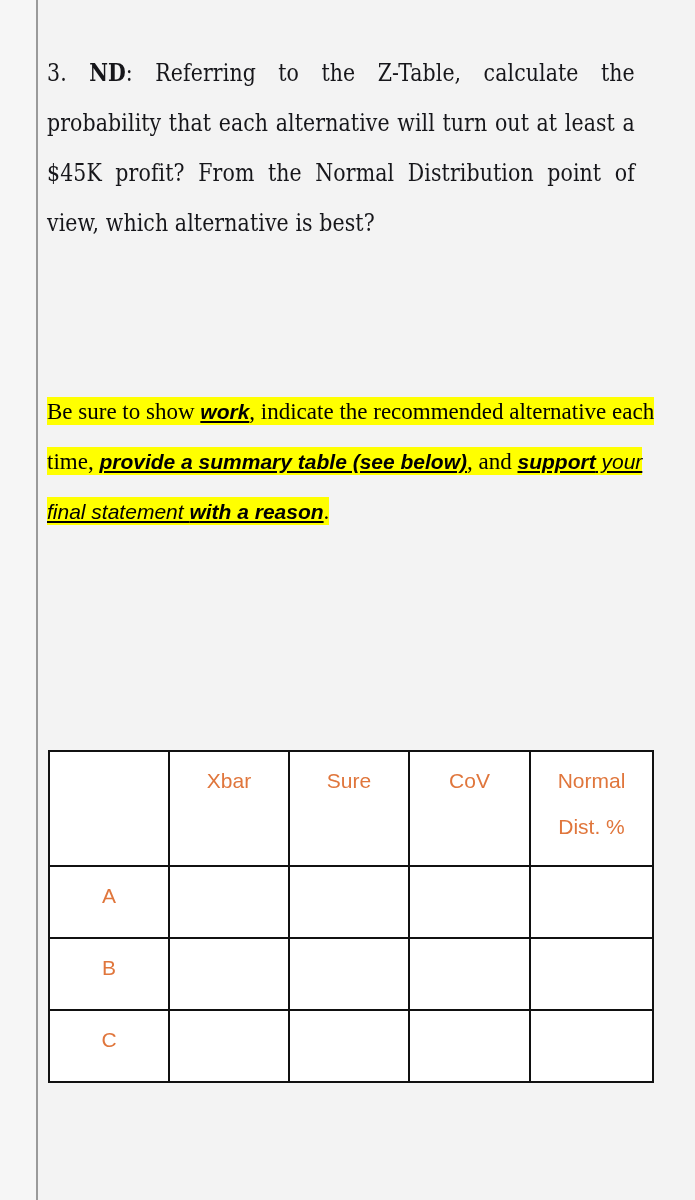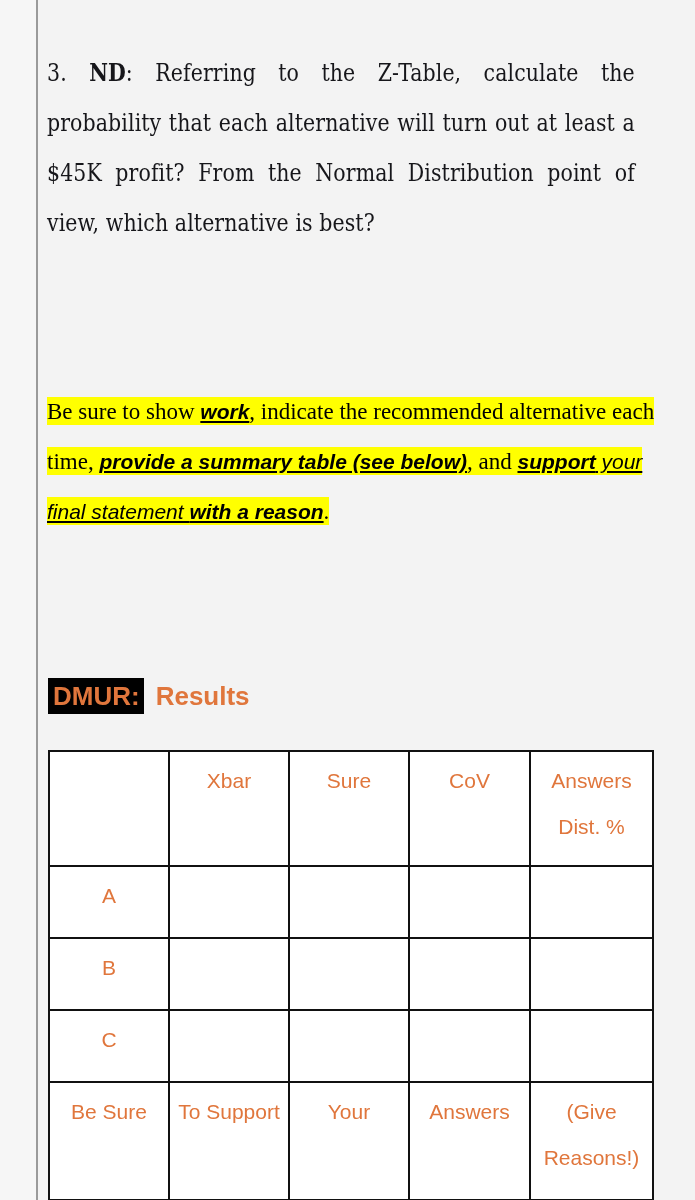--- a/index.html
+++ b/index.html
@@ -161,39 +161,36 @@
 <div id="top-rule"></div>
 <div id="gutter-left"></div>
 <div id="gutter-right"></div>
 
 <div id="doc-page">
 
   <p id="question-paragraph"><span class="q-num">3.</span> <span class="q-tag">ND</span><span class="q-body">: Referring to the Z-Table, calculate the probability that each alternative will turn out at least a $45K profit?   From the Normal Distribution point of view, which alternative is best?</span></p>
 
   <p id="instructions"><span class="hl"><span>Be sure to show </span><span class="sans-bi-u">work</span><span>, indicate the recommended alternative each time, </span><span class="sans-bi-u">provide a summary table (see below)</span><span>, and </span><span class="sans-bi-u">support</span><span class="sans-i-u"> your final statement </span><span class="sans-bi-u">with a reason</span><span>.</span></span></p>
 
-  <div id="dmur-heading">
-    <span class="dmur-label">DMUR:</span><span class="dmur-results">Results</span>
-  </div>
 
   <table id="results-table">
     <colgroup>
       <col class="c0">
         <col class="c1">
         <col class="c2">
         <col class="c3">
         <col class="c4">
     </colgroup>
     <tbody>
       <tr class="header-row">
         <td></td>
         <td>Xbar</td>
         <td>Sure</td>
         <td>CoV</td>
-        <td>Answers Dist. %</td>
+        <td>Normal Dist. %</td>
       </tr>
       <tr class="data-row">
         <td>A</td>
         <td></td>
         <td></td>
         <td></td>
         <td></td>
       </tr>
       <tr class="data-row">
         <td>B</td>
@@ -202,23 +199,16 @@
         <td></td>
         <td></td>
       </tr>
       <tr class="data-row">
         <td>C</td>
         <td></td>
         <td></td>
         <td></td>
         <td></td>
       </tr>
-      <tr class="footer-row">
-        <td>Be Sure</td>
-        <td>To Support</td>
-        <td>Your</td>
-        <td>Answers</td>
-        <td>(Give Reasons!)</td>
-      </tr>
     </tbody>
   </table>
 
 </div>
 
 </body></html>

